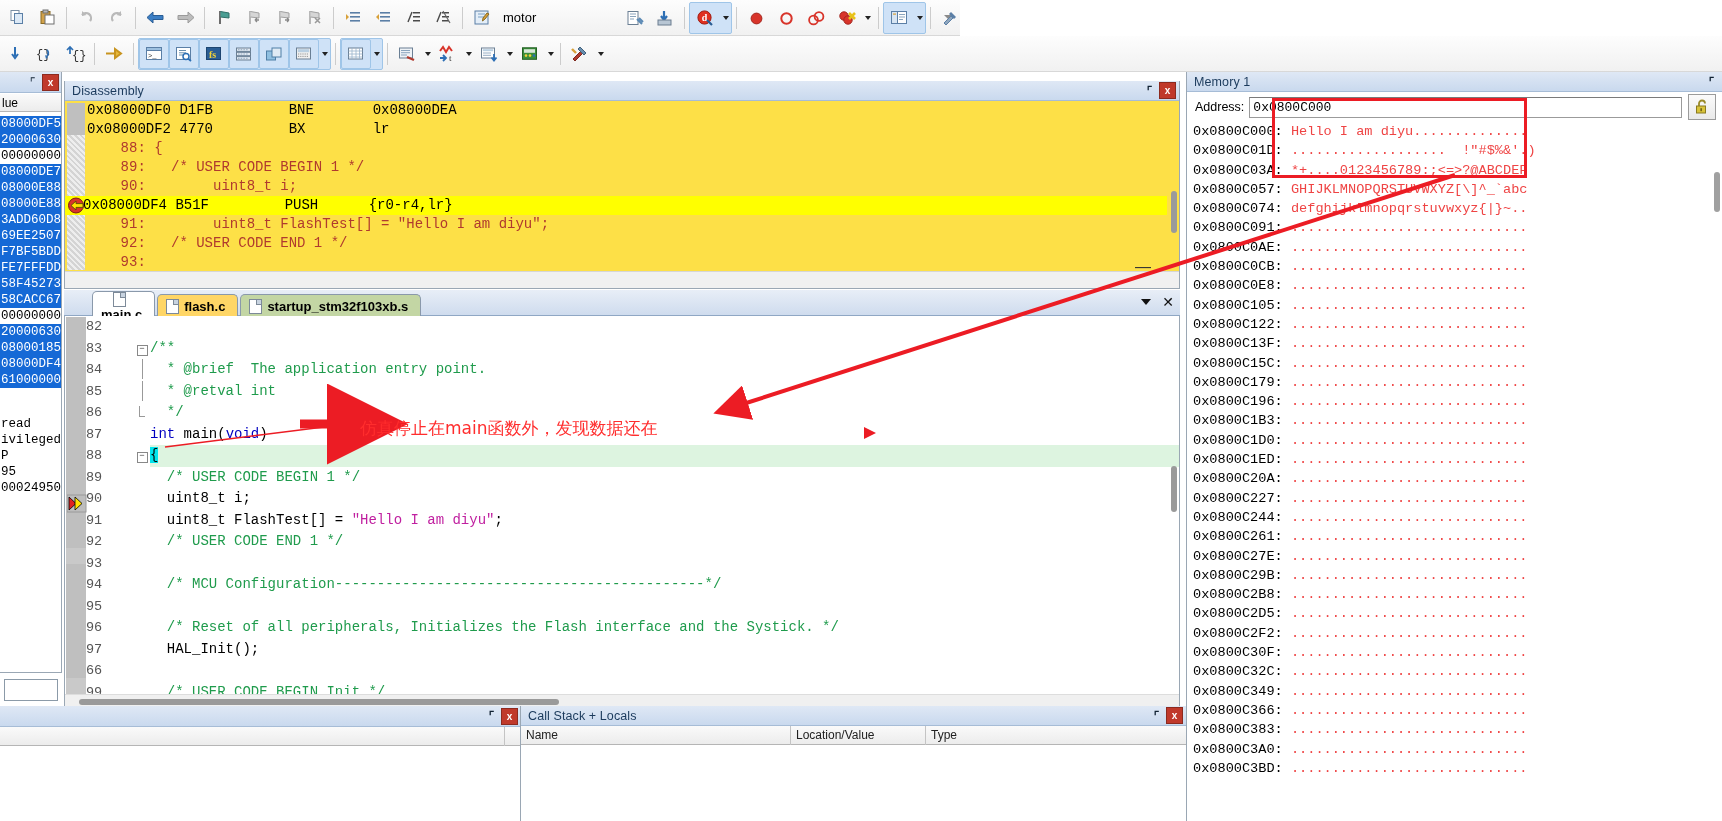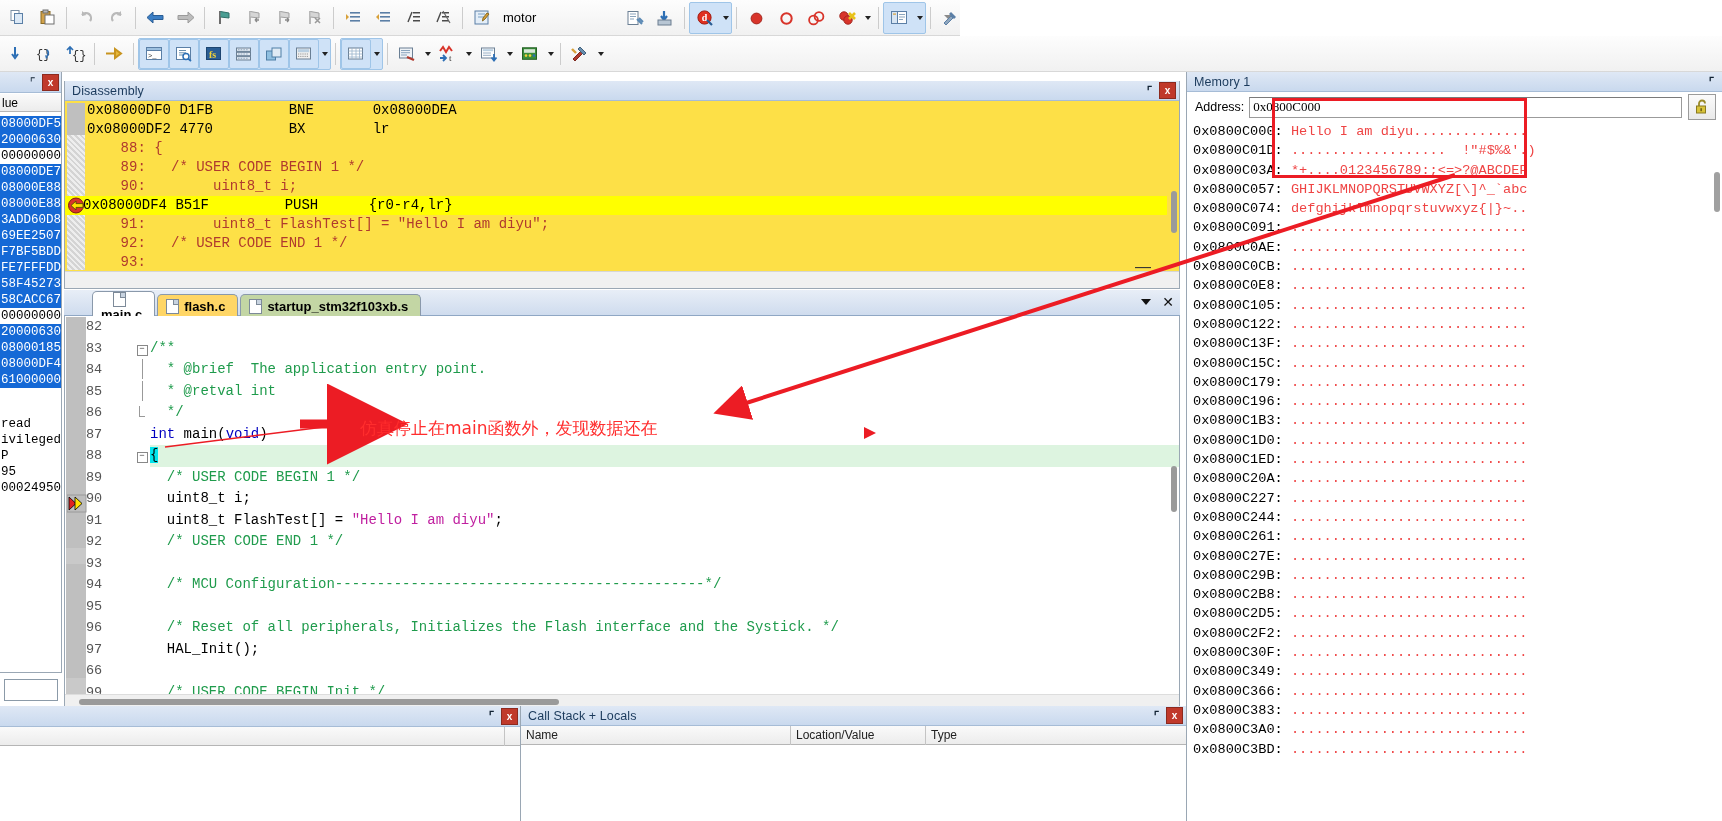--- a/index.html
+++ b/index.html
@@ -249,21 +249,21 @@
   }
   #mem-addr-bar {
     height: 30px; display:flex; align-items:center;
     padding: 4px 6px 4px 8px; box-sizing:border-box;
     background:#fff;
   }
   #mem-addr-bar .lbl { font-size:12.5px; margin-right:5px; }
   #mem-addr-input {
     flex: 1 1 auto; height: 21px; box-sizing:border-box;
     border: 1px solid #9b9b9b; border-top-color:#7a7a7a;
-    background: #fff; font-family:Liberation Serif, serif;
+    background: #fff; font-family:Liberation Mono, monospace;
     font-size: 13px; padding: 0 3px; color:#000;
     display:flex;align-items:center;
   }
   #mem-lock {
     width: 26px; height: 24px; margin-left:6px; flex:0 0 auto;
     border:1px solid #9b9b9b; background:linear-gradient(#fbfbfb,#e9e9e9);
     display:flex;align-items:center;justify-content:center;
   }
   #mem-rows {
     position:absolute; left:0; top:50px; right:0; bottom:0;
@@ -795,20 +795,21 @@
         <div class="mrow"><span class="maddr">0x0800C20A: </span><span class="mdata">.............................</span></div>
         <div class="mrow"><span class="maddr">0x0800C227: </span><span class="mdata">.............................</span></div>
         <div class="mrow"><span class="maddr">0x0800C244: </span><span class="mdata">.............................</span></div>
         <div class="mrow"><span class="maddr">0x0800C261: </span><span class="mdata">.............................</span></div>
         <div class="mrow"><span class="maddr">0x0800C27E: </span><span class="mdata">.............................</span></div>
         <div class="mrow"><span class="maddr">0x0800C29B: </span><span class="mdata">.............................</span></div>
         <div class="mrow"><span class="maddr">0x0800C2B8: </span><span class="mdata">.............................</span></div>
         <div class="mrow"><span class="maddr">0x0800C2D5: </span><span class="mdata">.............................</span></div>
         <div class="mrow"><span class="maddr">0x0800C2F2: </span><span class="mdata">.............................</span></div>
         <div class="mrow"><span class="maddr">0x0800C30F: </span><span class="mdata">.............................</span></div>
+        <div class="mrow"><span class="maddr">0x0800C32C: </span><span class="mdata">.............................</span></div>
         <div class="mrow"><span class="maddr">0x0800C349: </span><span class="mdata">.............................</span></div>
         <div class="mrow"><span class="maddr">0x0800C366: </span><span class="mdata">.............................</span></div>
         <div class="mrow"><span class="maddr">0x0800C383: </span><span class="mdata">.............................</span></div>
         <div class="mrow"><span class="maddr">0x0800C3A0: </span><span class="mdata">.............................</span></div>
         <div class="mrow"><span class="maddr">0x0800C3BD: </span><span class="mdata">.............................</span></div>
       </div>
     <div id="mem-vthumb"></div>
   </div>
 
   <div id="bottom-left">

